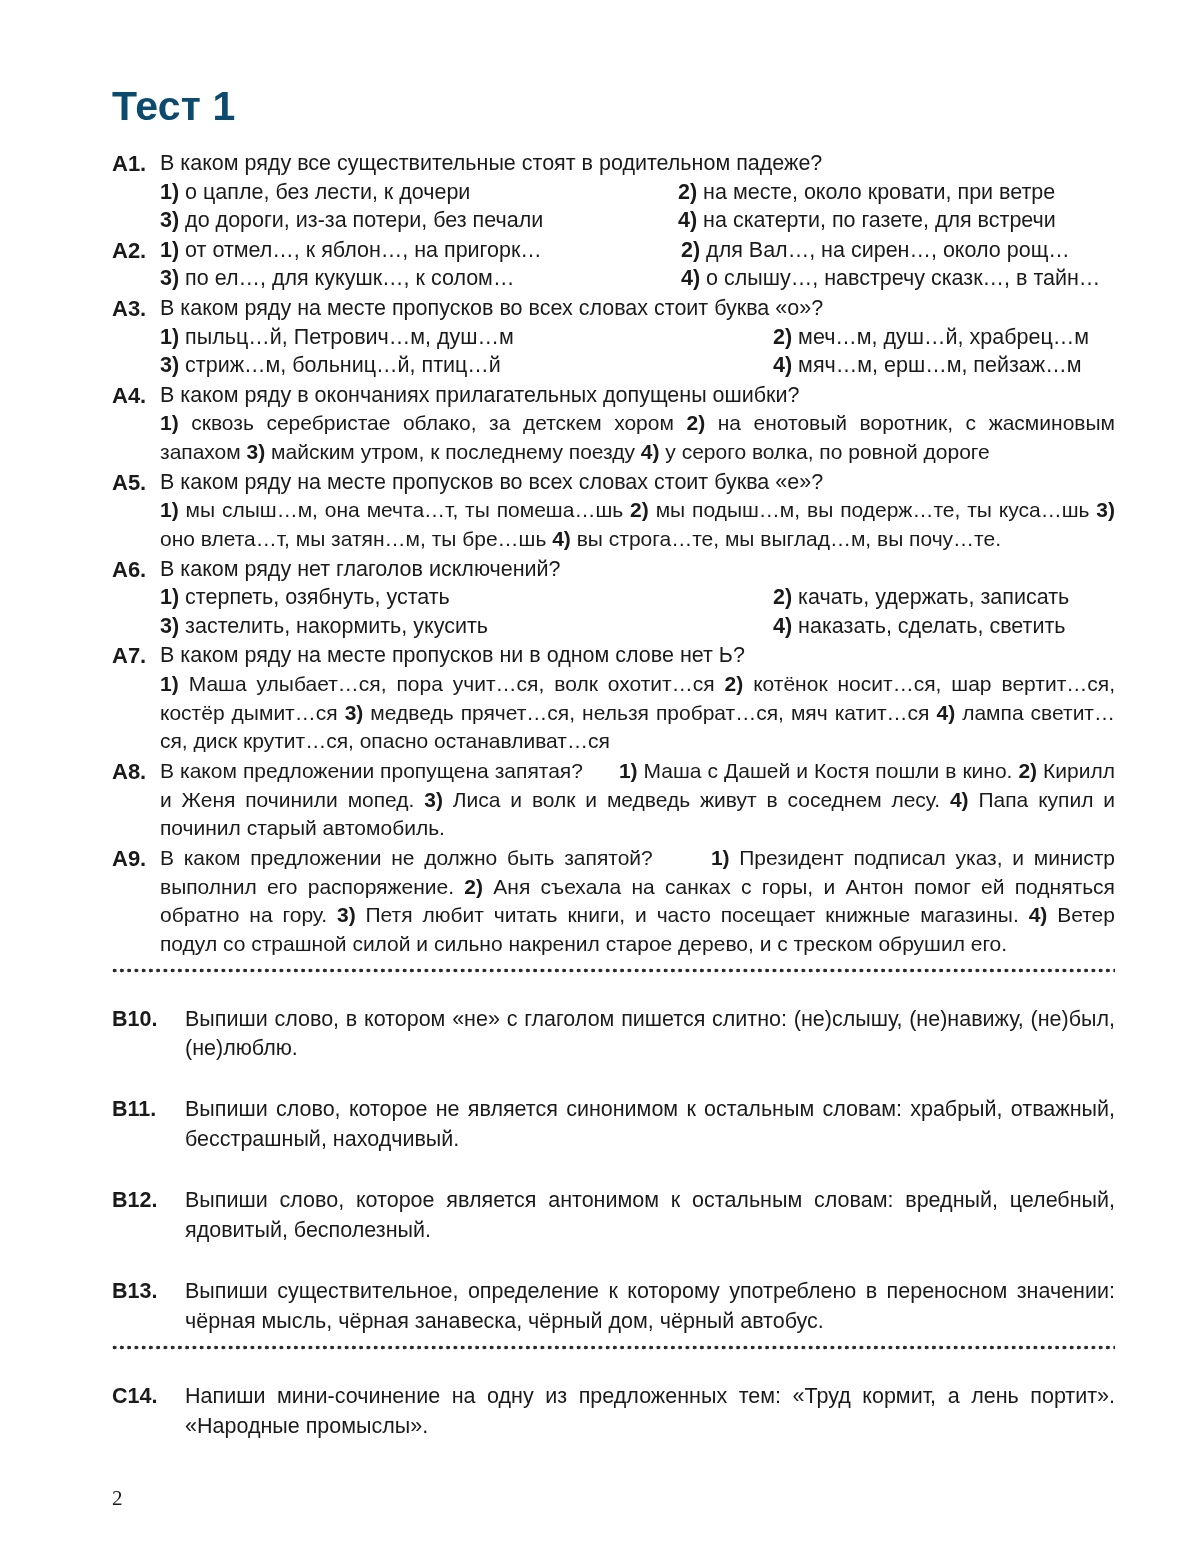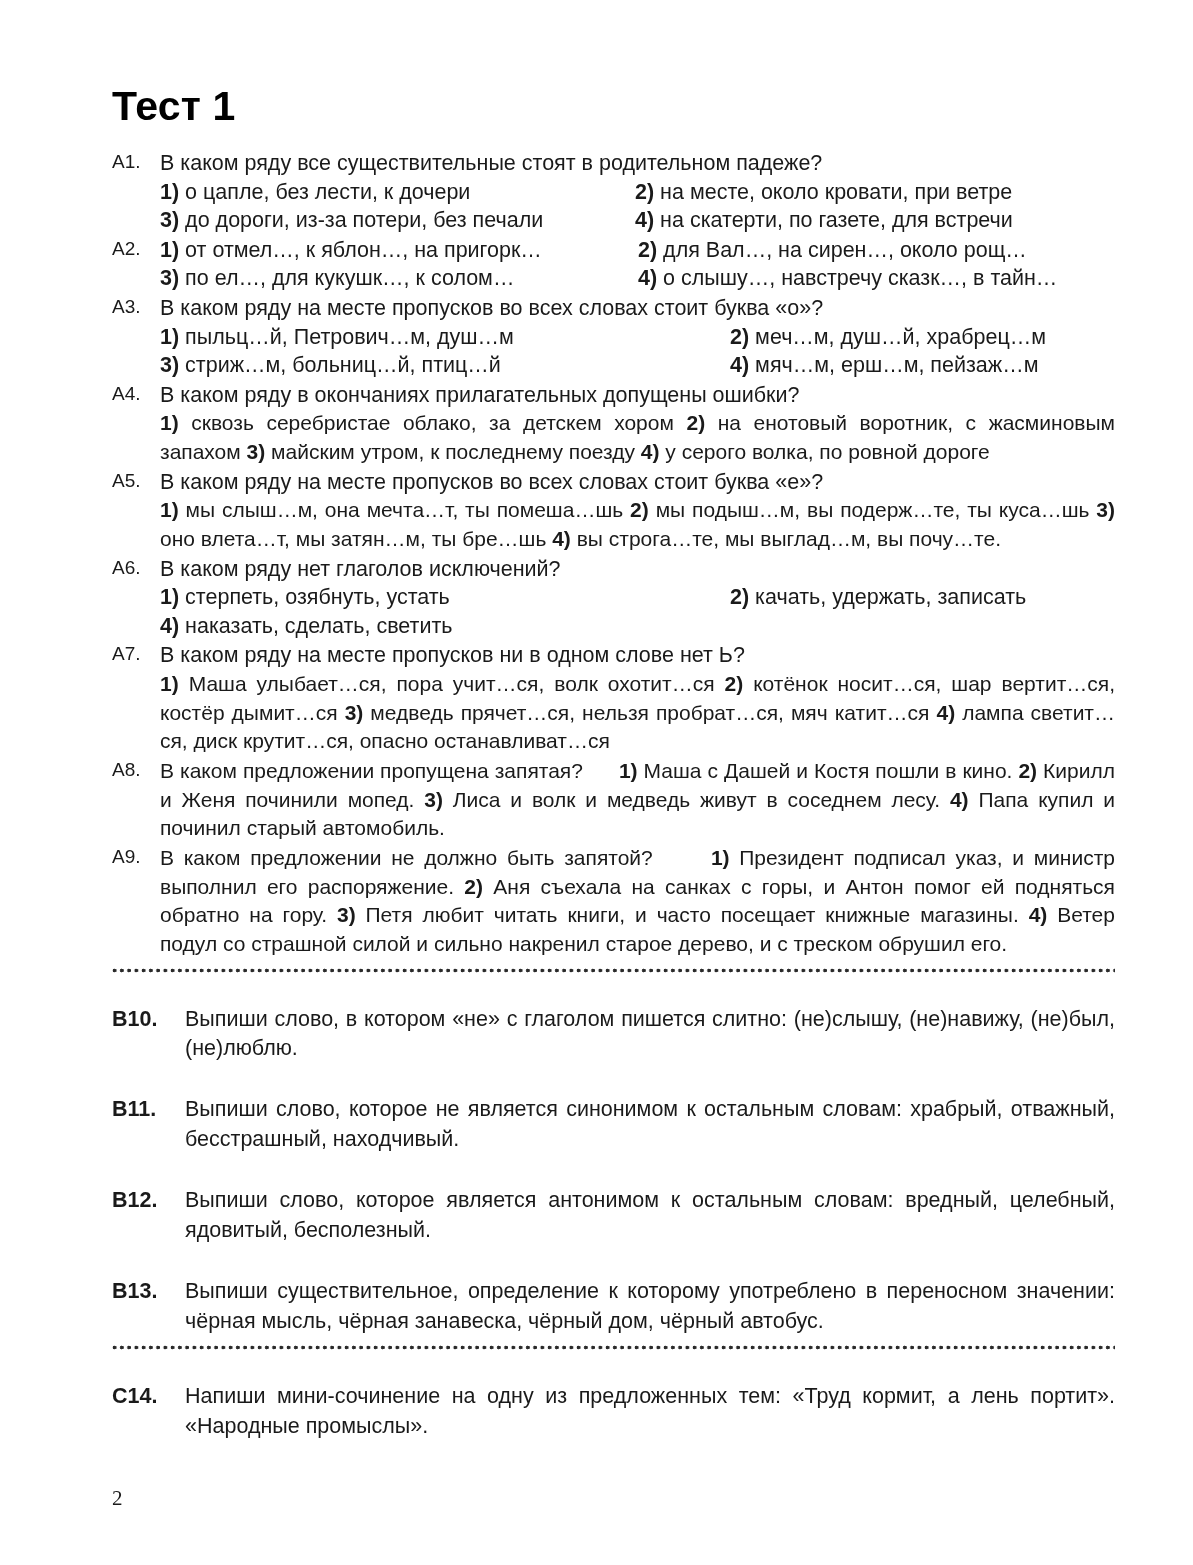--- a/index.html
+++ b/index.html
@@ -33,36 +33,36 @@
   }
 
   
   .title {
     font-family: "Liberation Sans", sans-serif;
     font-weight: bold;
     font-size: 41px;
     letter-spacing: 0.2px;
     line-height: 1.0;
     margin: 0 0 22px 0;
-    color: #000000;
+    color: #0c4a6e;
   }
 
   
   .q {
     position: relative;
     margin: 0 0 1px 0;
   }
 
   
   .q-label {
     position: absolute;
     left: 0;
     top: 0;
-    font-weight: normal;
-    font-size: 19px;
+    font-weight: bold;
+    font-size: 22px;
     line-height: 1.33;
     white-space: nowrap;
   }
 
   .q-stem {
     font-size: 21.5px;
     line-height: 1.33;
     padding-left: 48px;
   }
 
@@ -71,20 +71,21 @@
   .wide .q-label { font-stretch: normal; }
 
   .cols {
     padding-left: 48px;
     font-size: 21.5px;
     line-height: 1.33;
   }
   .cols .row {
     display: flex;
     white-space: nowrap;
+    gap: 43px;
   }
   .cols .cell-l {
     flex: 0 0 auto;
   }
   .cols .cell-r {
     flex: 0 0 auto;
   }
   .opt-num { font-weight: bold; }
 
   
@@ -213,20 +214,21 @@
 
     <div class="q narrow">
       <span class="q-label">A6.</span>
       <div class="q-stem">В каком ряду нет глаголов исключений?</div>
       <div class="cols c-a6">
         <div class="row">
           <span class="cell-l"><span class="opt-num">1)</span> <span>стерпеть, озябнуть, устать</span></span>
           <span class="cell-r"><span class="opt-num">2)</span> <span>качать, удержать, записать</span></span>
         </div>
         <div class="row">
+          <span class="cell-l"><span class="opt-num">3)</span> <span>застелить, накормить, укусить</span></span>
           <span class="cell-r"><span class="opt-num">4)</span> <span>наказать, сделать, светить</span></span>
         </div>
       </div>
     </div>
 
     <div class="q narrow">
       <span class="q-label">A7.</span>
       <div class="q-stem">В каком ряду на месте пропусков ни в одном слове нет Ь?</div>
       <div class="para"><span class="opt-num">1)</span><span> Маша улыбает…ся, пора учит…ся, волк охотит…ся </span><span class="opt-num">2)</span><span> котёнок носит…ся, шар вертит…ся, костёр дымит…ся </span><span class="opt-num">3)</span><span> медведь прячет…ся, нельзя пробрат…ся, мяч катит…ся </span><span class="opt-num">4)</span><span> лампа светит…ся, диск крутит…ся, опасно останавливат…ся</span></div>
     </div>

